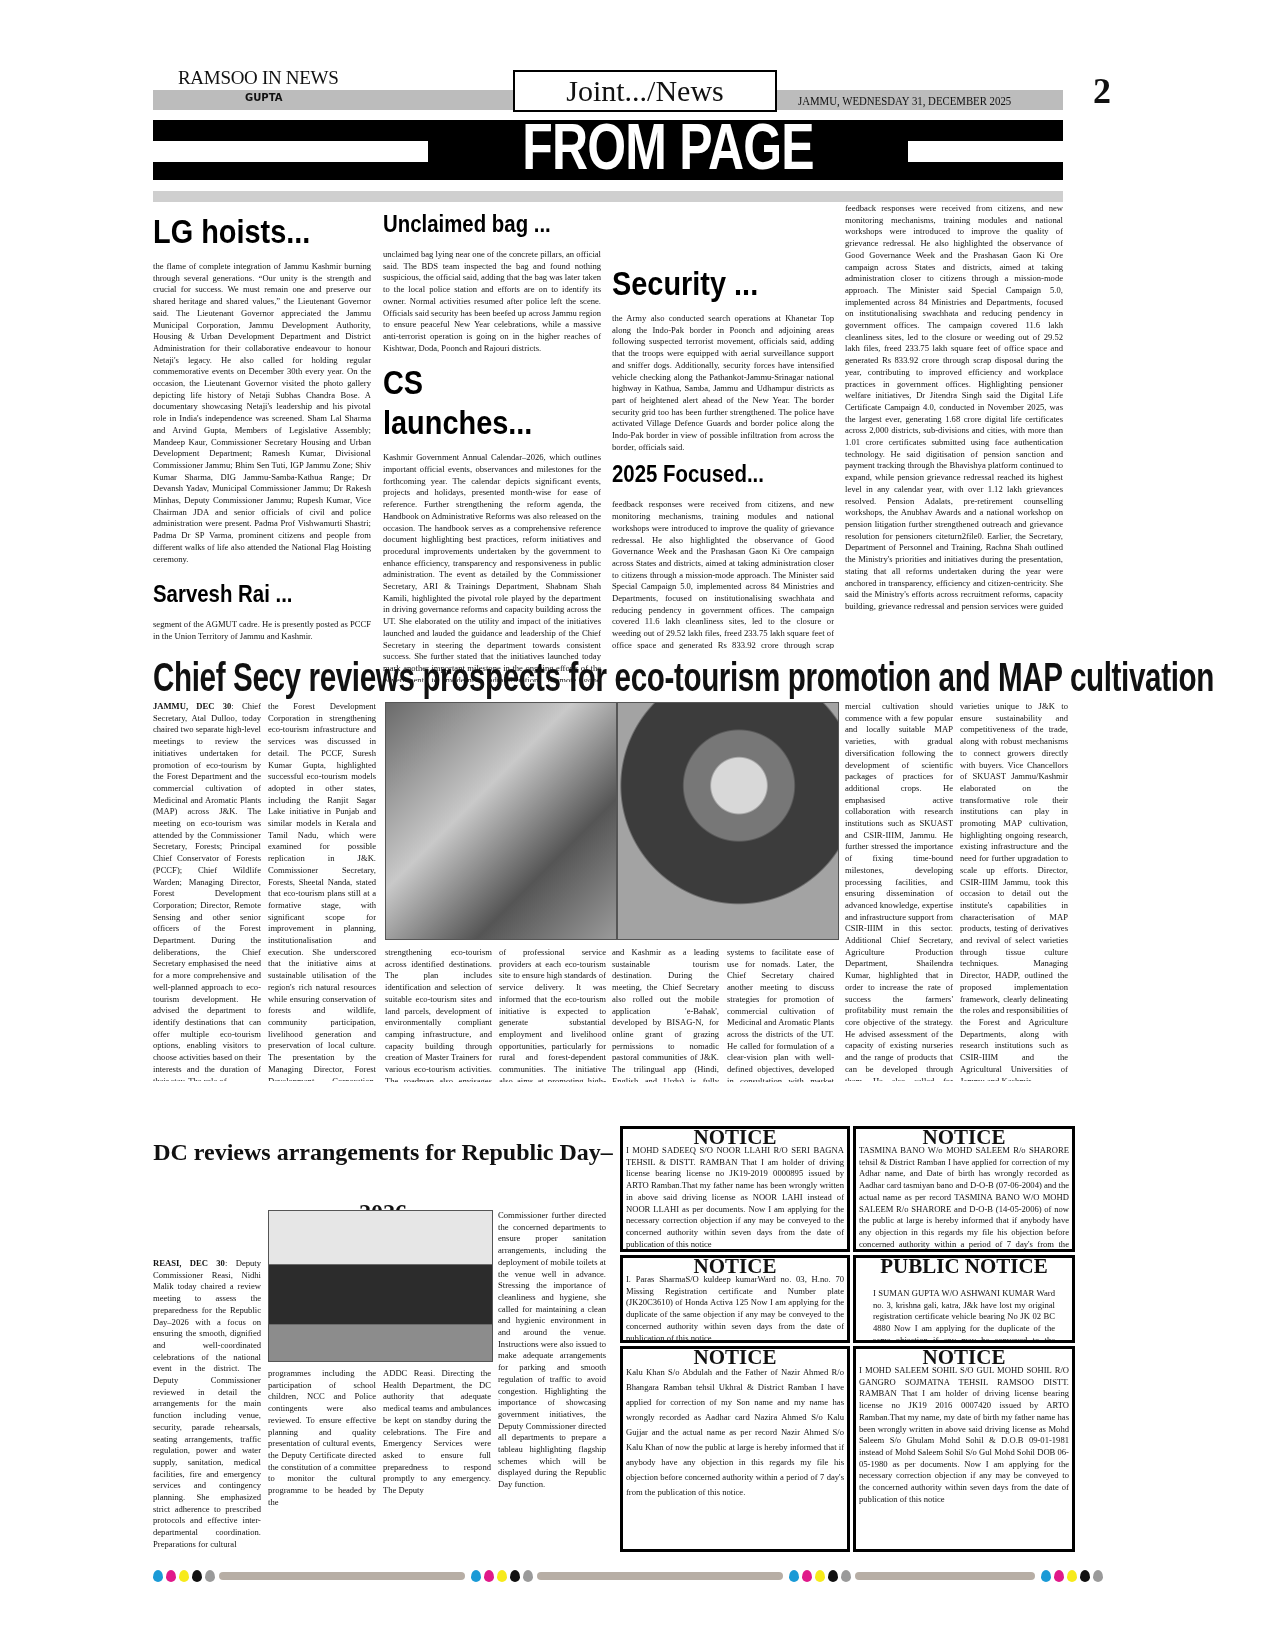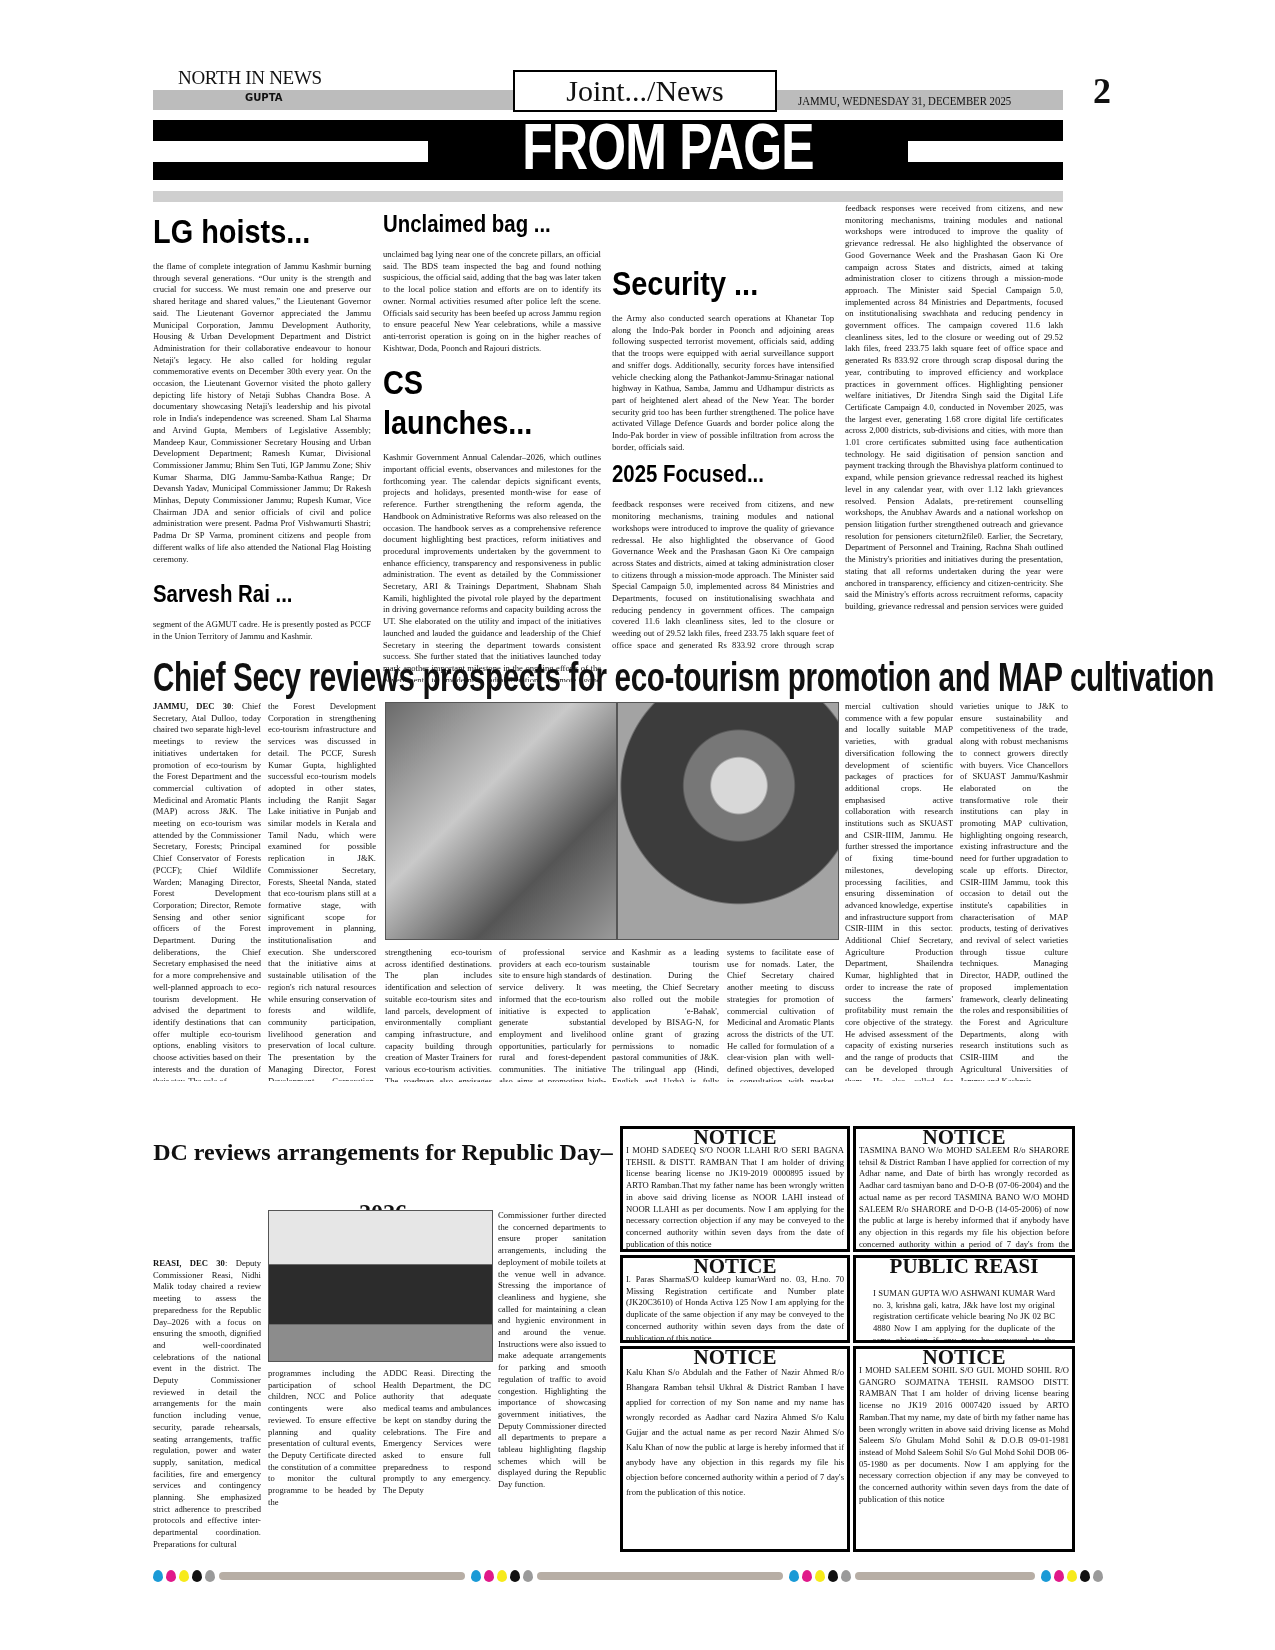--- a/index.html
+++ b/index.html
@@ -34,21 +34,21 @@
   .notice h4 { margin:0; text-align:center; font-size:21px; line-height:16px; font-family:"Liberation Serif", serif; font-weight:bold; }
   
   .footer { left:153px; top:1568px; width:960px; height:16px; }
   .dot { position:absolute; top:2px; width:10px; height:12px; border-radius:50% 50% 50% 50% / 60% 60% 40% 40%; }
   .bar { position:absolute; top:4px; height:8px; background:#b7aea5; border-radius:4px; }
 </style>
 </head>
 <body>
 
 <div class="abs mast-bar"></div>
-<div class="abs mast-name">NORTH IN NEWS</div>
+<div class="abs mast-name">RAMSOO IN NEWS</div>
 <div class="abs mast-city">GUPTA</div>
 <div class="abs contd-box">Joint.../News</div>
 <div class="abs mast-date">JAMMU, WEDNESDAY 31, DECEMBER 2025</div>
 <div class="abs page-num">2</div>
 
 <div class="abs fp-band"></div>
 <div class="abs fp-white1"></div>
 <div class="abs fp-white2"></div>
 <div class="abs fp-title">FROM PAGE ONE</div>
 <div class="abs gray-rule"></div>
@@ -132,21 +132,21 @@
 </div>
 <div class="notice" style="left:853px; top:1126px; width:210px; height:120px; overflow:hidden;">
   <h4>NOTICE</h4>
   <p style="margin:0">TASMINA BANO W/o MOHD SALEEM R/o SHARORE tehsil &amp; District Ramban I have applied for correction of my Adhar name, and Date of birth has wrongly recorded as Aadhar card tasmiyan bano and D-O-B (07-06-2004) and the actual name as per record TASMINA BANO W/O MOHD SALEEM R/o SHARORE and D-O-B (14-05-2006) of now the public at large is hereby informed that if anybody have any objection in this regards my file his objection before concerned authority within a period of 7 day's from the publication of this notice.</p>
 </div>
 <div class="notice" style="left:620px; top:1255px; width:218px; height:82px; overflow:hidden;">
   <h4>NOTICE</h4>
   <p style="margin:0">I. Paras SharmaS/O kuldeep kumarWard no. 03, H.no. 70 Missing Registration certificate and Number plate (JK20C3610) of Honda Activa 125 Now I am applying for the duplicate of the same objection if any may be conveyed to the concerned authority within seven days from the date of publication of this notice</p>
 </div>
 <div class="notice" style="left:853px; top:1255px; width:210px; height:82px; overflow:hidden;">
-  <h4>PUBLIC REASI</h4>
+  <h4>PUBLIC NOTICE</h4>
   <p style="margin:14px">I SUMAN GUPTA W/O ASHWANI KUMAR Ward no. 3, krishna gali, katra, J&amp;k have lost my original registration certificate vehicle bearing No JK 02 BC 4880 Now I am applying for the duplicate of the same objection if any may be conveyed to the concerned authority within seven days from the date of publication of this notice</p>
 </div>
 <div class="notice" style="left:620px; top:1346px; width:218px; height:200px; overflow:hidden;">
   <h4>NOTICE</h4>
   <p style="margin:0; line-height:15px;">Kalu Khan S/o Abdulah and the Father of Nazir Ahmed R/o Bhangara Ramban tehsil Ukhral &amp; District Ramban I have applied for correction of my Son name and my name has wrongly recorded as Aadhar card Nazira Ahmed S/o Kalu Gujjar and the actual name as per record Nazir Ahmed S/o Kalu Khan of now the public at large is hereby informed that if anybody have any objection in this regards my file his objection before concerned authority within a period of 7 day's from the publication of this notice.</p>
 </div>
 <div class="notice" style="left:853px; top:1346px; width:210px; height:200px; overflow:hidden;">
   <h4>NOTICE</h4>
   <p style="margin:0">I MOHD SALEEM SOHIL S/O GUL MOHD SOHIL R/O GANGRO SOJMATNA TEHSIL RAMSOO DISTT. RAMBAN That I am holder of driving license bearing license no JK19 2016 0007420 issued by ARTO Ramban.That my name, my date of birth my father name has been wrongly written in above said driving license as Mohd Saleem S/o Ghulam Mohd Sohil &amp; D.O.B 09-01-1981 instead of Mohd Saleem Sohil S/o Gul Mohd Sohil DOB 06-05-1980 as per documents. Now I am applying for the necessary correction objection if any may be conveyed to the concerned authority within seven days from the date of publication of this notice</p>
 </div>

